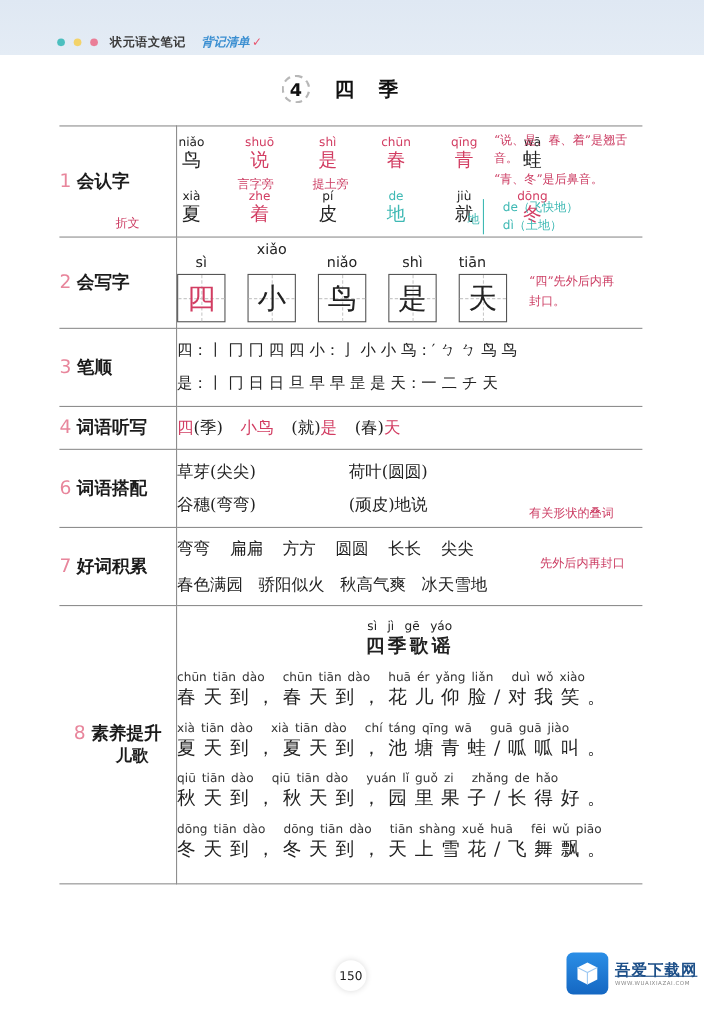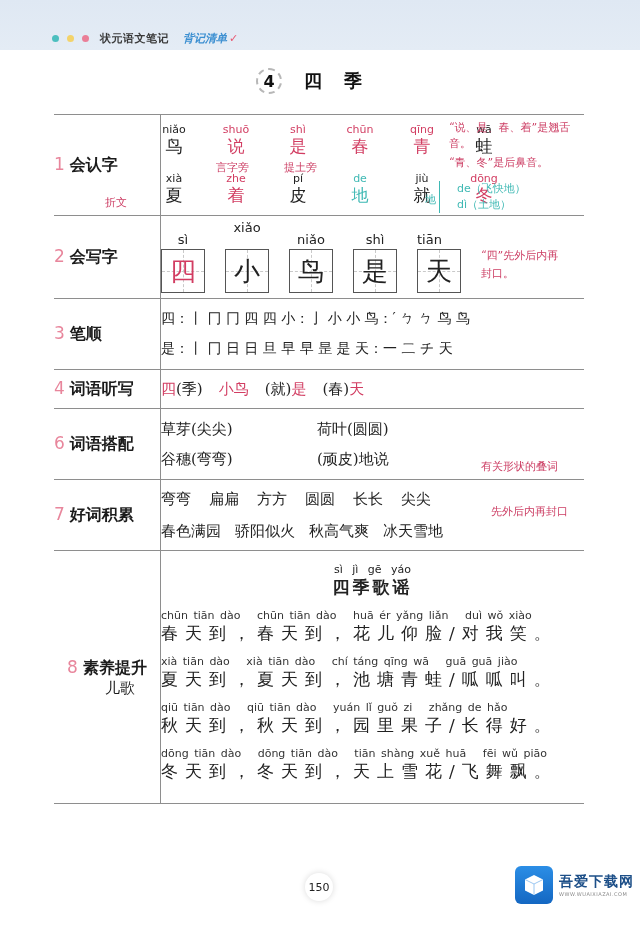--- a/index.html
+++ b/index.html
@@ -78,21 +78,21 @@
   .page-num {
     position:absolute; left:305px; top:873px; width:28px; height:28px; border-radius:50%;
     box-shadow:0 0 6px rgba(0,0,0,0.15); display:flex; align-items:center; justify-content:center;
     font-size:11px; color:#222;
   }
   .watermark { position:absolute; left:515px; top:866px; display:flex; align-items:center; gap:6px; }
   .wm-icon {
     width:38px; height:38px; border-radius:6px; background:linear-gradient(#2b8ee6,#1467c2);
     display:flex; align-items:center; justify-content:center;
   }
-  .wm-text .t1 { font-size:14px; font-weight:bold; color:#1d4f88; letter-spacing:1px; }
+  .wm-text .t1 { font-size:14px; font-weight:bold; color:#1d4f88; letter-spacing:1px;text-decoration:underline; }
   .wm-text .t2 { font-size:5px; color:#888; letter-spacing:0.5px; }
 </style>
 </head>
 <body>
 
 <div class="topband"></div>
 <div class="brand">
   <span class="dot" style="background:#4cbfbf"></span>
   <span class="dot" style="background:#f3d36a"></span>
   <span class="dot" style="background:#ea7e97"></span>
@@ -286,21 +286,21 @@
         <span>秋高气爽</span>
         <span>冰天雪地</span>
       </div>
       <div class="note" style="position:absolute;left:330px;top:24px">先外后内再封口</div>
     </td>
   </tr>
 
   <tr>
     <td class="label" style="height:252px;text-align:center">
       <div><span class="n">8</span><span>素养提升</span></div>
-      <div style="font-family:'DejaVu Serif',serif;font-weight:normal;font-size:15px;padding-left:26px">儿歌</div>
+      <div style="font-family:'DejaVu Serif',serif;font-weight:bold;font-size:15px;padding-left:26px">儿歌</div>
     </td>
     <td class="content" style="vertical-align:top;padding-top:12px">
       <div class="song-py">sì jì gē yáo</div>
       <div class="song-title">四季歌谣</div>
       <div class="verse">
             <div class="vp">chūn tiān dào   chūn tiān dào   huā ér yǎng liǎn   duì wǒ xiào</div>
             <div class="vh">春天到，春天到，花儿仰脸/对我笑。</div>
           </div>
       <div class="verse">
             <div class="vp">xià tiān dào   xià tiān dào   chí táng qīng wā   guā guā jiào</div>

